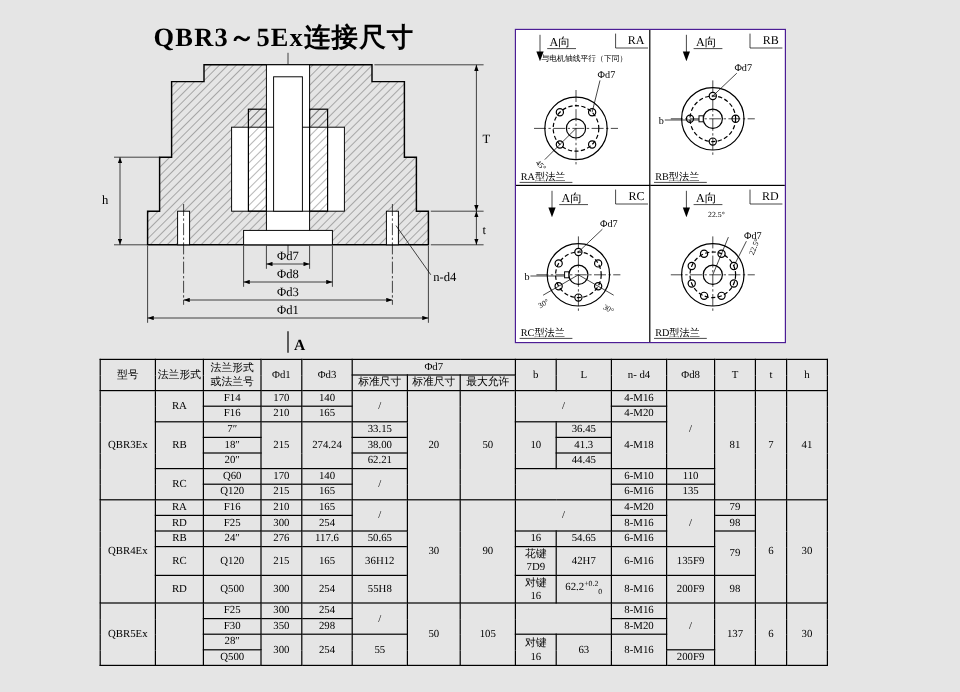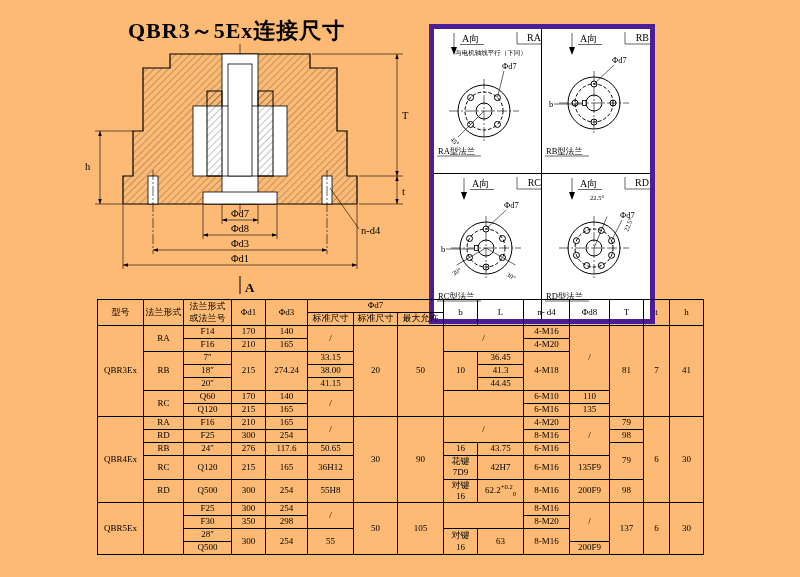--- a/index.html
+++ b/index.html
@@ -1,25 +1,25 @@
 <!DOCTYPE html>
 <html><head>
 <meta charset="utf-8">
 <style>
   * { margin:0; padding:0; box-sizing:border-box; }
   html,body { width:800px; height:577px; background:#fff; overflow:hidden; }
   body { font-family:"Liberation Serif", serif; color:#000; position:relative; }
-  .page { position:absolute; inset:0; background:#fdba74; }
+  .page { position:absolute; inset:0; background:#e5e5e5; }
   .title { position:absolute; left:128px; top:16px; font-size:22px; font-weight:bold; letter-spacing:1px; }
   .main-drawing { position:absolute; left:45px; top:36px; }
-  .flange-panel { position:absolute; left:429px; top:24px; width:226px; height:300px; border:5px solid #4c1d95; display:grid; grid-template-columns:1fr 1fr; grid-template-rows:1fr 1fr; background:#fff; }
+  .flange-panel { position:absolute; left:429px; top:24px; width:226px; height:262px; border:1px solid #4c1d95; display:grid; grid-template-columns:1fr 1fr; grid-template-rows:1fr 1fr; background:#fff; }
   .flange-cell { border-right:1px solid #000; border-bottom:1px solid #000; overflow:hidden; }
   .flange-cell:nth-child(2n) { border-right:none; }
   .flange-cell:nth-child(3), .flange-cell:nth-child(4) { border-bottom:none; }
-  .dim-table { position:absolute; left:97px; top:299px; border-collapse:collapse; table-layout:fixed; }
+  .dim-table { position:absolute; left:83px; top:299px; border-collapse:collapse; table-layout:fixed; }
   .dim-table td { border:1px solid #000; text-align:center; vertical-align:middle; padding:0 1px; height:13px; line-height:1.25; font-size:9px; font-family:"Liberation Serif", serif; }
   .dim-table td.hd { font-size:9px; }
   .dim-table sup, .dim-table sub { font-size:6.5px; }
   svg text { font-family:"Liberation Serif", serif; fill:#000; }
   .ln { fill:none; stroke:#000; stroke-width:1; }
   .thin { stroke-width:0.6; }
   .dash { stroke-dasharray:3.5 2; }
   .cl { fill:none; stroke:#000; stroke-width:0.6; stroke-dasharray:10 2 2 2; }
   .lnw { fill:#fff; stroke:#000; stroke-width:0.8; }
   .fillb { fill:#000; stroke:none; }
@@ -285,21 +285,21 @@
           <td>36.45</td>
           <td rowspan="3">4-M18</td>
         </tr>
         <tr>
           <td>18″</td>
           <td>38.00</td>
           <td>41.3</td>
         </tr>
         <tr>
           <td>20″</td>
-          <td>41.15</td>
+          <td>62.21</td>
           <td>44.45</td>
         </tr>
         <tr>
           <td rowspan="2">RC</td>
           <td>Q60</td>
           <td>170</td>
           <td>140</td>
           <td rowspan="2">/</td>
           <td rowspan="2" colspan="2"></td>
           <td>6-M10</td>
@@ -336,21 +336,21 @@
           <td>8-M16</td>
           <td>98</td>
         </tr>
         <tr>
           <td>RB</td>
           <td>24″</td>
           <td>276</td>
           <td>117.6</td>
           <td>50.65</td>
           <td>16</td>
-          <td>43.75</td>
+          <td>54.65</td>
           <td>6-M16</td>
           <td rowspan="2">79</td>
         </tr>
         <tr>
           <td>RC</td>
           <td>Q120</td>
           <td>215</td>
           <td>165</td>
           <td>36H12</td>
           <td>

